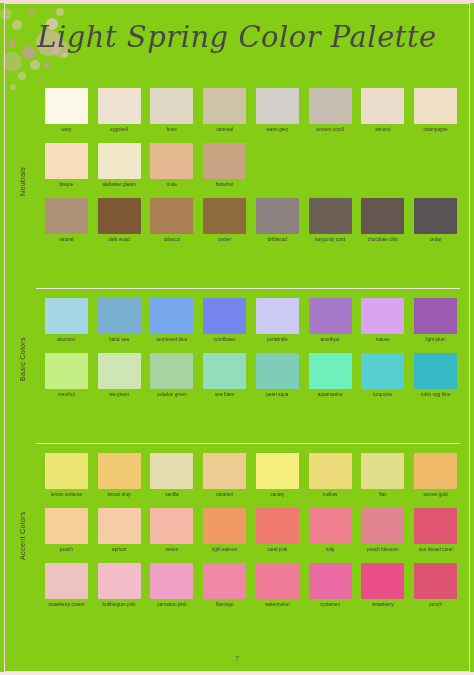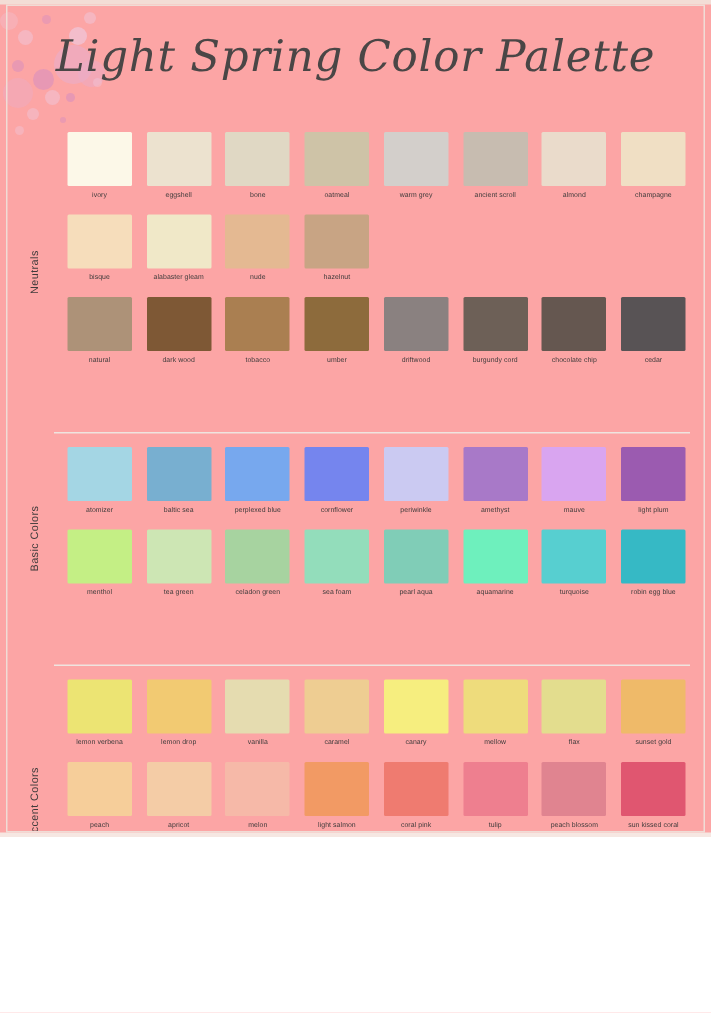--- a/index.html
+++ b/index.html
@@ -10,22 +10,22 @@
   body {
     width: 474px;
     height: 675px;
     overflow: hidden;
     font-family: "Liberation Sans", sans-serif;
   }
 
   #page {
     position: relative;
     width: 474px;
-    height: 558px;
-    background: #fca5a5;
+    height: 675px;
+    background: #84cc16;
     box-sizing: border-box;
     overflow: hidden;
   }
 
   
   .page-frame {
     position: absolute;
     left: 4px;
     top: 3px;
     right: 4px;

